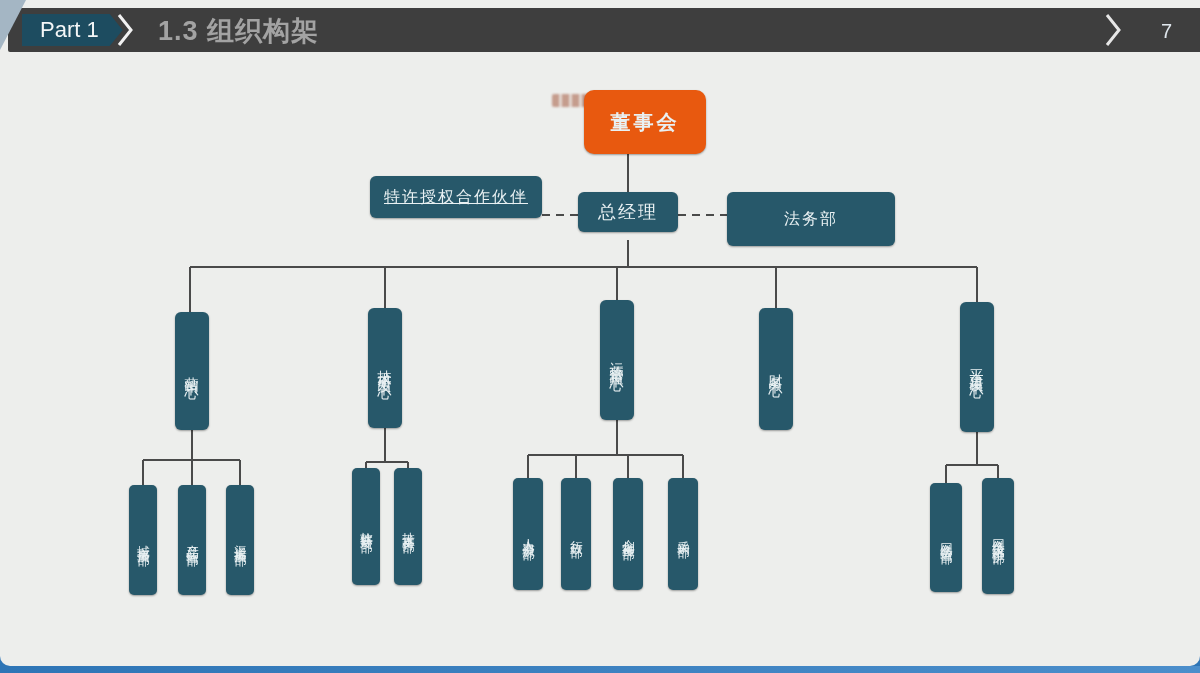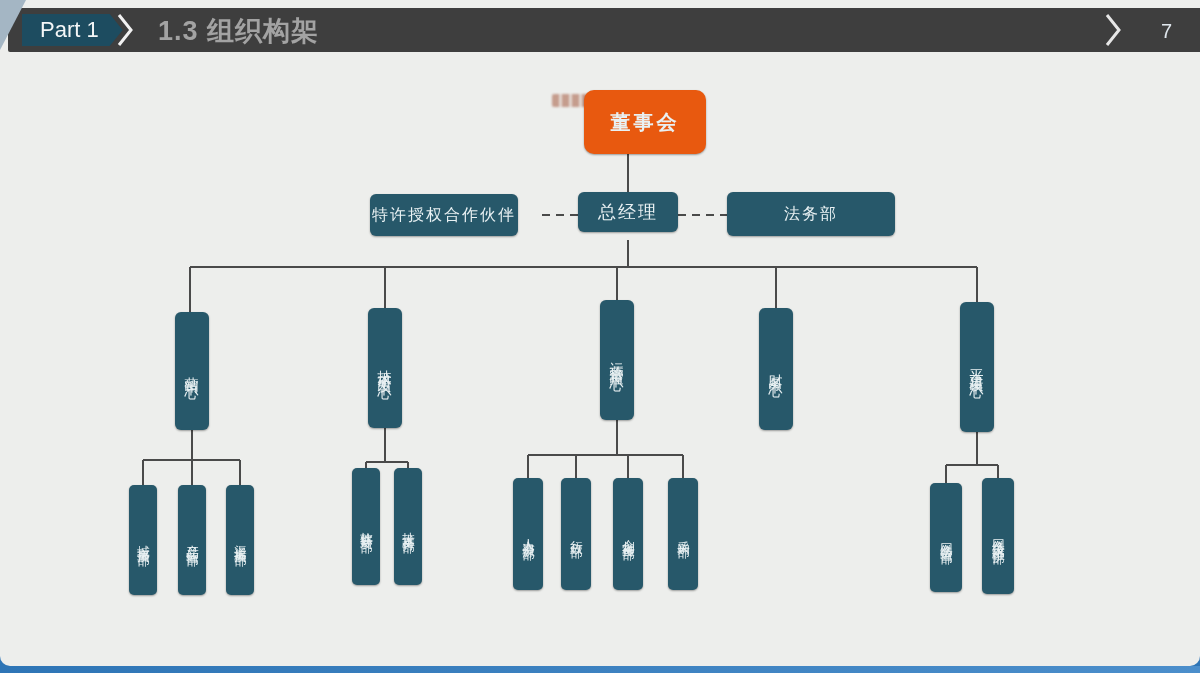--- a/index.html
+++ b/index.html
@@ -114,27 +114,27 @@
       <line x1="946" y1="465" x2="946" y2="483"></line>
       <line x1="998" y1="465" x2="998" y2="478"></line>
     </svg>
 
     <div class="watermark"></div>
 
     <div class="node root" style="left:568px; top:90px; width:122px; height:64px;margin-left:16px;">
       <span>董事会</span>
     </div>
 
-    <div class="node hnode" style="left:370px; top:194px; width:148px; height:42px;">
+    <div class="node hnode" style="left:370px; top:176px; width:172px; height:42px;text-decoration:underline;">
       <span>特许授权合作伙伴</span>
     </div>
     <div class="node hnode gm" style="left:578px; top:192px; width:100px; height:40px;">
       <span>总经理</span>
     </div>
-    <div class="node hnode" style="left:727px; top:192px; width:168px; height:44px;">
+    <div class="node hnode" style="left:727px; top:192px; width:168px; height:54px;">
       <span>法务部</span>
     </div>
 
     <div class="node vnode" style="left:175px; top:312px; width:34px; height:118px;">
       <span>营销中心</span>
     </div>
     <div class="node vnode" style="left:368px; top:308px; width:34px; height:120px;">
       <span>技术研发中心</span>
     </div>
     <div class="node vnode" style="left:600px; top:300px; width:34px; height:120px;">

